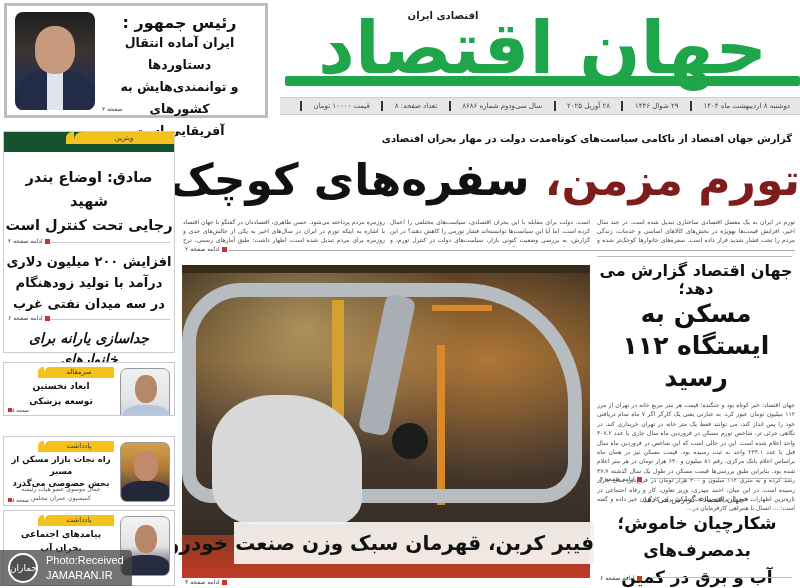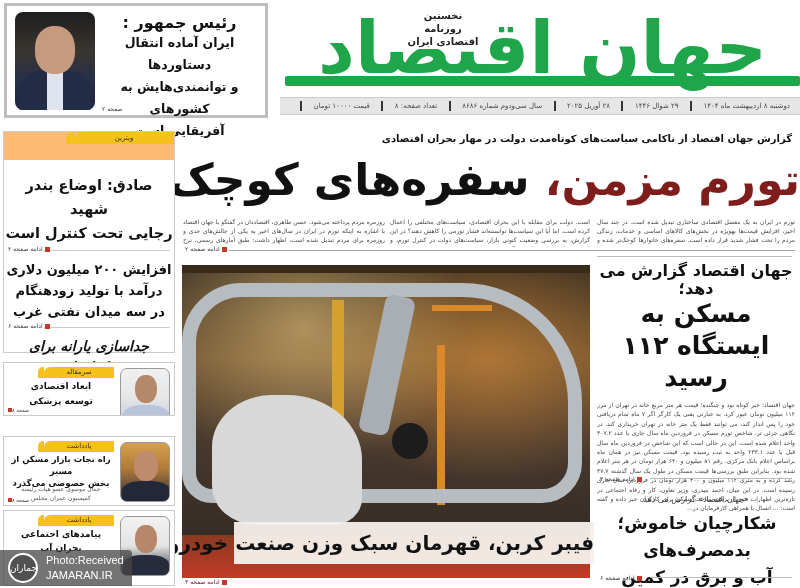--- a/index.html
+++ b/index.html
@@ -95,21 +95,21 @@
   #right2-headline { position: absolute; left: 597px; width: 200px; top: 510px; direction: rtl; text-align: center; font-size: 17px; font-weight: bold; line-height: 27px; }
   #right2-cont { position: absolute; left: 600px; top: 574px; }
   #right-rule2 { position: absolute; left: 650px; right: 8px; top: 577px; height: 1px; background: #bbb; }
 
   
   #intro-body { left: 597px; width: 198px; }
   #intro-rule { position: absolute; left: 597px; right: 8px; top: 256px; height: 1px; background: #bbb; }
 
   
   #left-news { position: absolute; left: 3px; top: 131px; width: 172px; height: 222px; border: 1px solid #ccc; background: #fff; }
-  .tabbar { position: relative; height: 28px; background: #fdba74; }
+  .tabbar { position: relative; height: 20px; background: #14532d; }
   .tab-yellow {
     position: absolute; right: 0; top: 0; height: 12px; width: 100px;
     background: #f5c21b; border-radius: 8px 0 0 0;
     direction: rtl; text-align: center; font-size: 7px; line-height: 12px; color: #333;
   }
   .tab-yellow-shadow { position: absolute; right: 100px; top: 0; width: 8px; height: 12px; background: #f5c21b; border-radius: 6px 0 0 0; }
   .news-item { direction: rtl; text-align: center; font-weight: bold; color: #111; }
   .news-item.h1 { font-size: 14.5px; line-height: 24px; margin-top: 13px; }
   .news-item.h2 { font-size: 13px; line-height: 21px; margin-top: 4px; }
   .news-item.h3 { font-size: 14px; line-height: 21px; margin-top: 4px; font-style: italic; }
@@ -133,21 +133,20 @@
   #watermark .wm-line1 { position: absolute; left: 46px; top: 4px; font-family: "Liberation Sans", sans-serif; font-size: 11px; color: #fff; }
   #watermark .wm-line2 { position: absolute; left: 46px; top: 19px; font-family: "Liberation Sans", sans-serif; font-size: 11px; color: #fff; }
 </style>
 </head>
 <body>
 
 <div id="masthead">
   <div id="logo-underline"></div>
   <div id="logo-text">جهان اقتصاد</div>
   <div id="tagline">
-    <div>نخستین روزنامه</div>
     <div>اقتصادی ایران</div>
   </div>
 </div>
 
 <div id="infobar">
   <span>دوشنبه ۸ اردیبهشت ماه ۱۴۰۴</span>
   <span class="sep"></span>
   <span>۲۹ شوال ۱۴۴۶</span>
   <span class="sep"></span>
   <span>۲۸ آوریل ۲۰۲۵</span>
@@ -258,21 +257,21 @@
 </div>
 
 <div class="op-card" style="top:362px; height:54px;">
   <div class="op-tab-shadow"></div>
   <div class="op-tab">سرمقاله</div>
   <div class="op-photo" style="background:linear-gradient(180deg,#eef0f2 0%,#e6e6e6 50%,#b9c6dc 100%);">
     <div class="face" style="left:14px; top:6px; width:22px; height:28px; background:#b48868;"></div>
     <div class="suit" style="left:2px; top:36px; width:46px; height:26px; background:#b8c4da;"></div>
   </div>
   <div class="op-title" style="top:16px; font-size:9px; line-height:15px;">
-    <div>ابعاد اقتصادی</div>
+    <div>ابعاد نخستین</div>
     <div>توسعه پزشکی</div>
   </div>
   <div class="op-author" style="top:50px;">
     <div>محمد بیات</div>
     <div>نماینده مجلس</div>
   </div>
   <div class="op-page"><span class="mark"></span><span>صفحه ۸</span></div>
 </div>
 
 <div class="op-card" style="top:436px; height:70px;">

